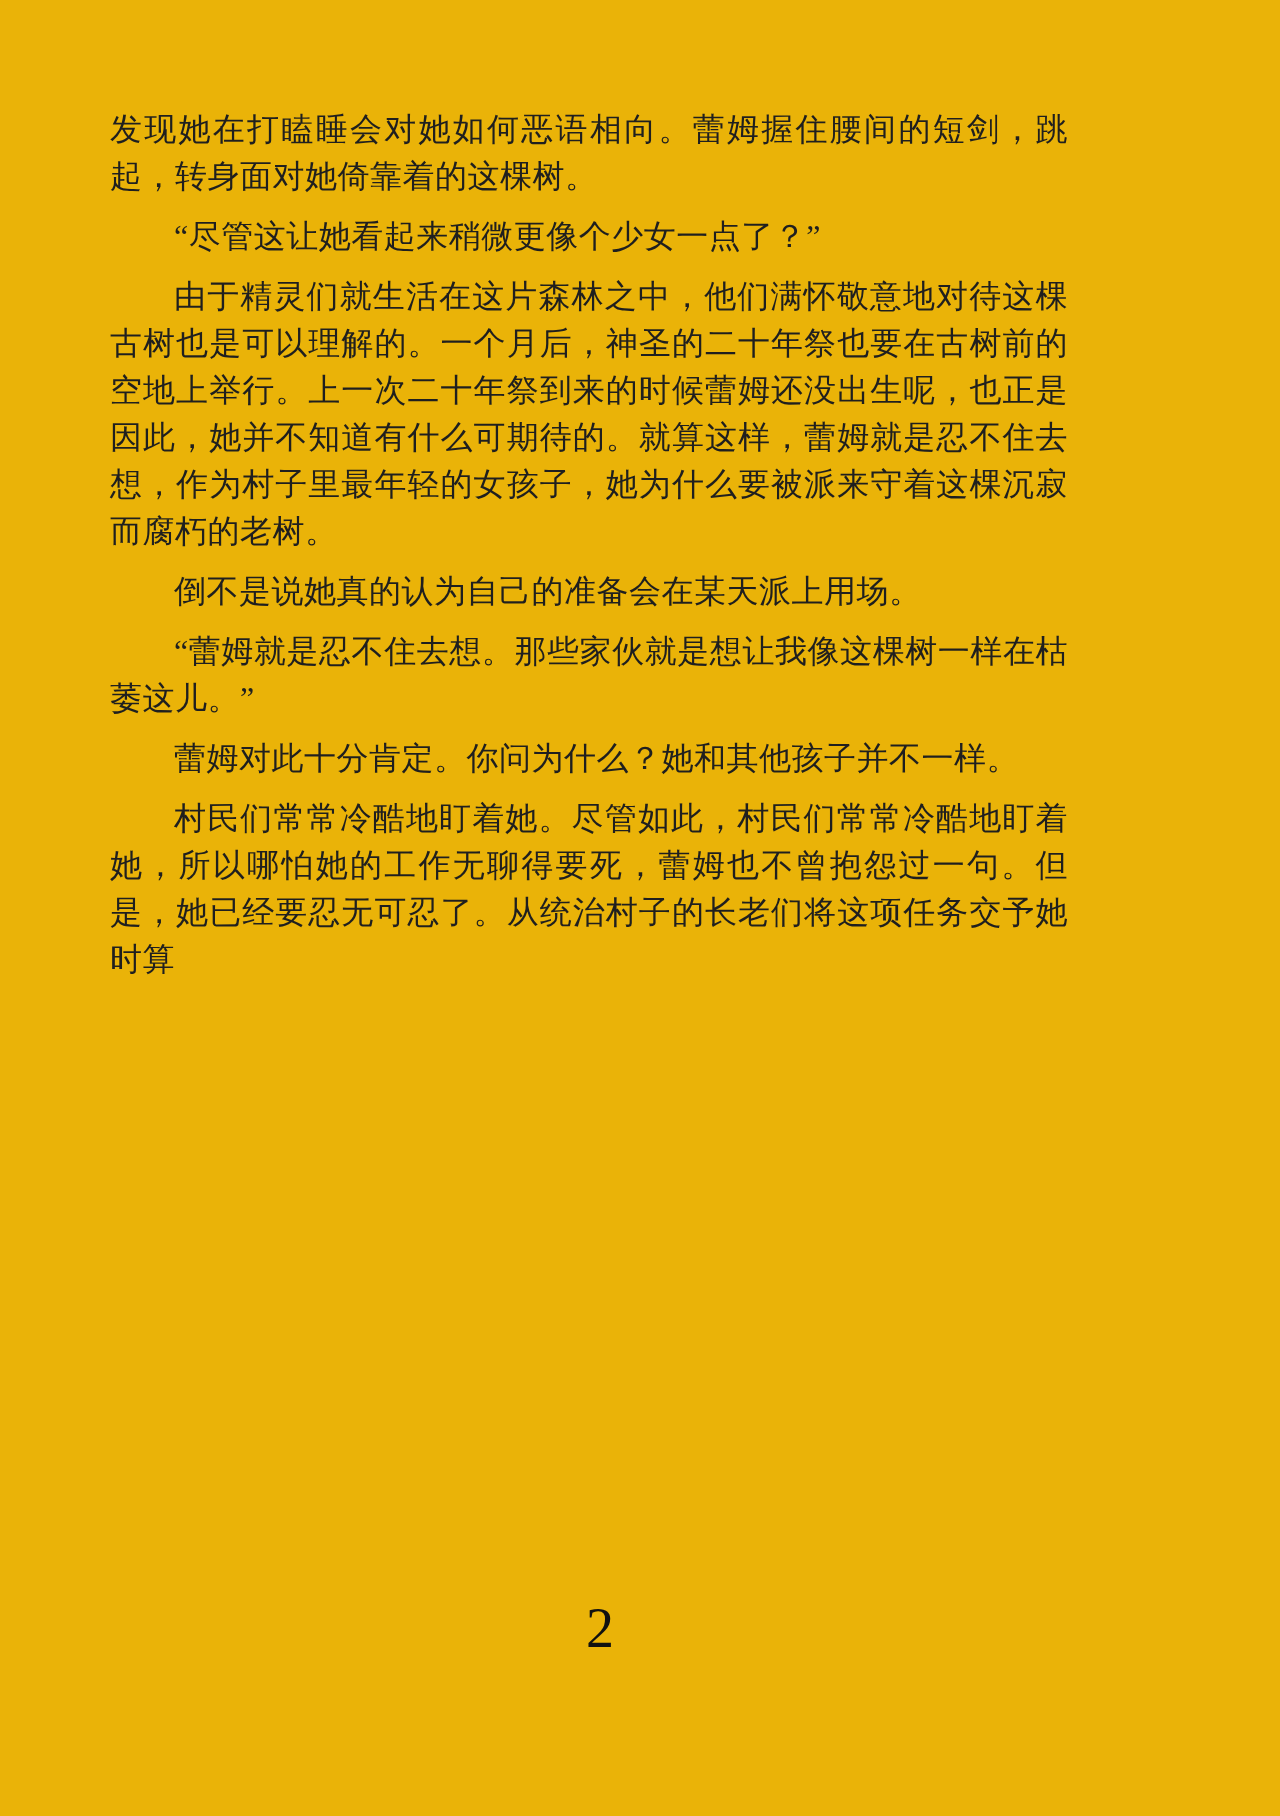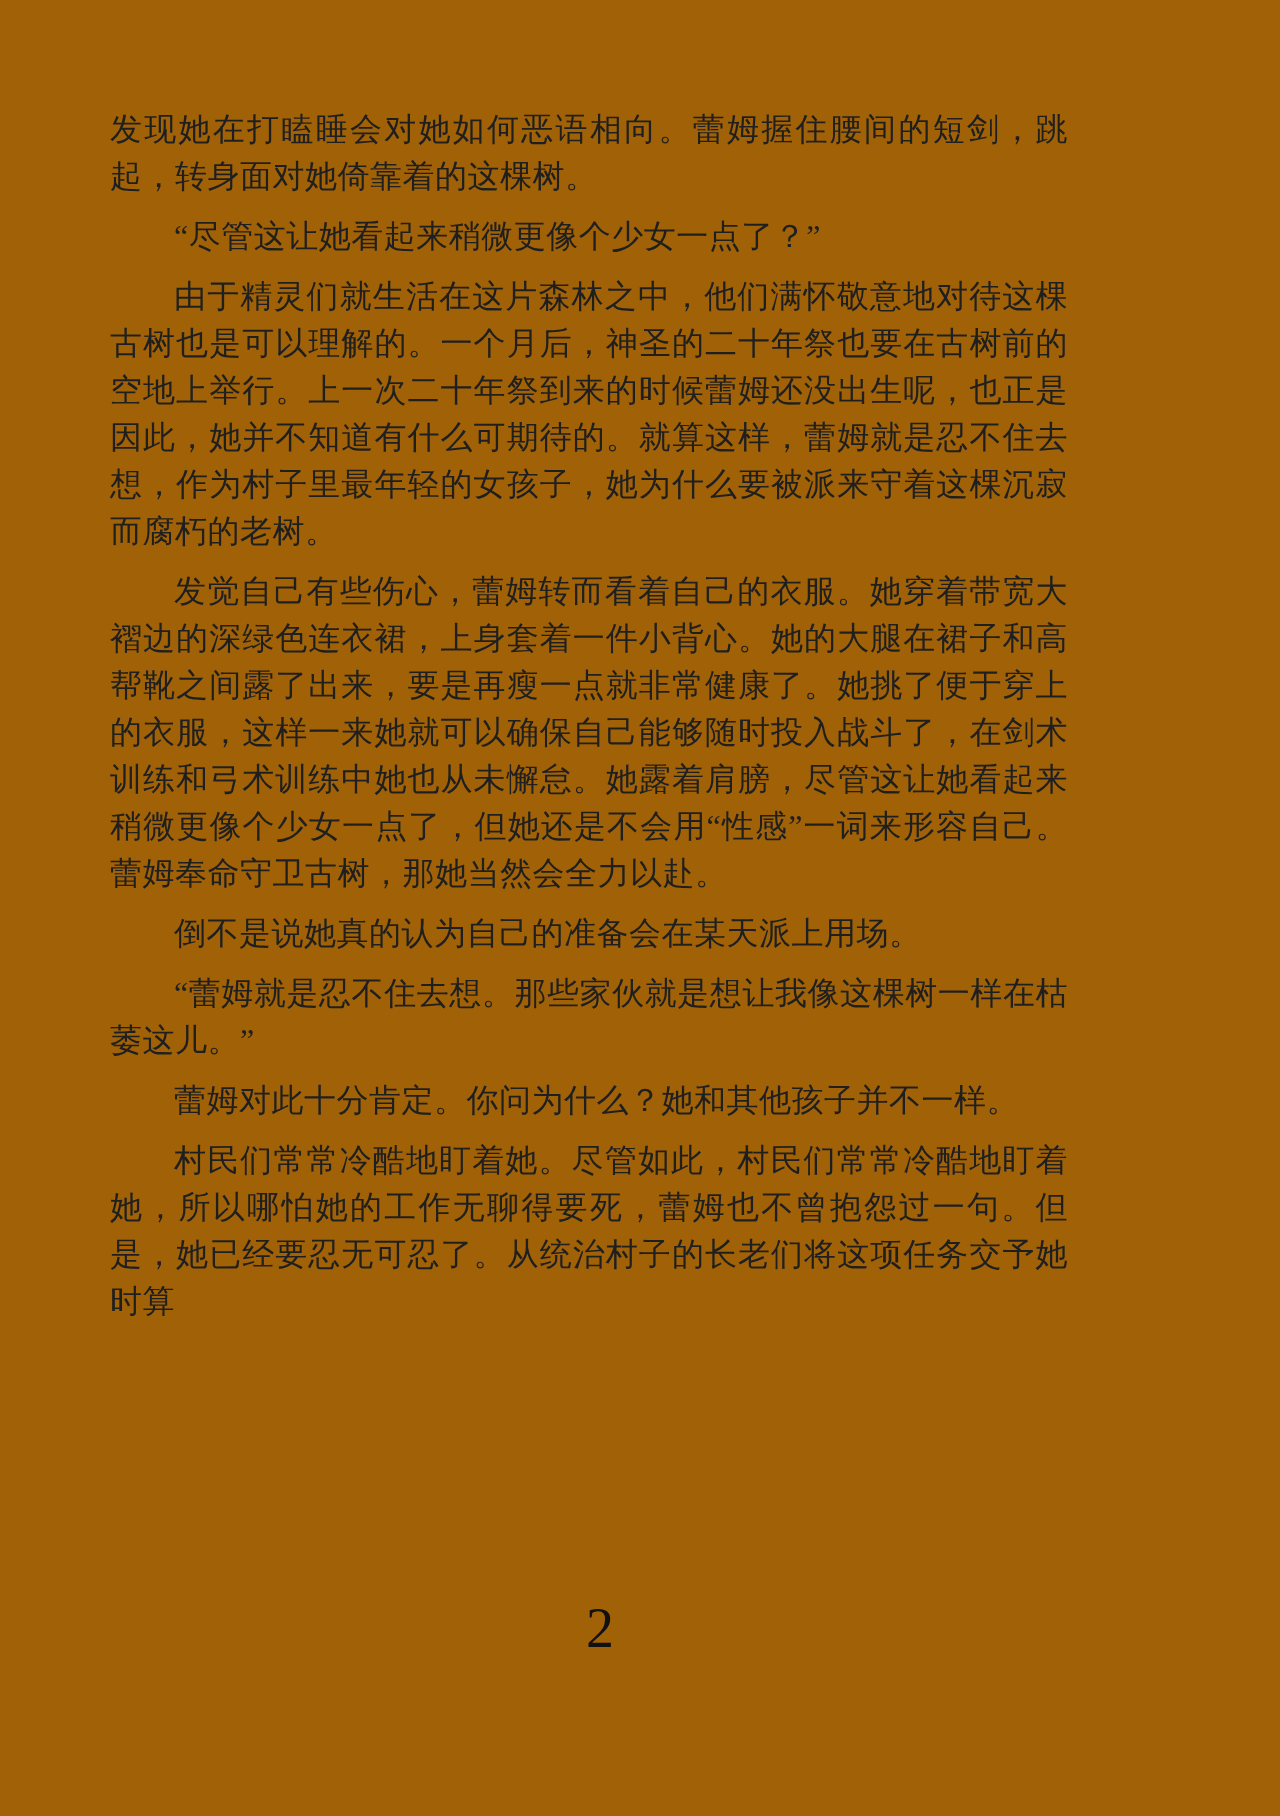--- a/index.html
+++ b/index.html
@@ -6,21 +6,21 @@
   html, body {
     width: 1280px;
     height: 1816px;
     background: #ffffff;
     font-family: "Liberation Serif", "DejaVu Serif", serif;
   }
   .page {
     position: relative;
     width: 1280px;
     height: 1816px;
-    background: #a16207;
+    background: #eab308;
     overflow: hidden;
   }
   .text-column {
     position: absolute;
     left: 110px;
     top: 106px;
     width: 958px;
     color: #1f1f1f;
   }
   .para {
@@ -48,20 +48,19 @@
   }
 </style>
 </head>
 <body>
 
 <div class="page">
   <div class="text-column">
     <p class="para no-indent">发现她在打瞌睡会对她如何恶语相向。蕾姆握住腰间的短剑，跳起，转身面对她倚靠着的这棵树。</p>
     <p class="para">“尽管这让她看起来稍微更像个少女一点了？”</p>
     <p class="para">由于精灵们就生活在这片森林之中，他们满怀敬意地对待这棵古树也是可以理解的。一个月后，神圣的二十年祭也要在古树前的空地上举行。上一次二十年祭到来的时候蕾姆还没出生呢，也正是因此，她并不知道有什么可期待的。就算这样，蕾姆就是忍不住去想，作为村子里最年轻的女孩子，她为什么要被派来守着这棵沉寂而腐朽的老树。</p>
-    <p class="para">发觉自己有些伤心，蕾姆转而看着自己的衣服。她穿着带宽大褶边的深绿色连衣裙，上身套着一件小背心。她的大腿在裙子和高帮靴之间露了出来，要是再瘦一点就非常健康了。她挑了便于穿上的衣服，这样一来她就可以确保自己能够随时投入战斗了，在剑术训练和弓术训练中她也从未懈怠。她露着肩膀，尽管这让她看起来稍微更像个少女一点了，但她还是不会用“性感”一词来形容自己。蕾姆奉命守卫古树，那她当然会全力以赴。</p>
     <p class="para">倒不是说她真的认为自己的准备会在某天派上用场。</p>
     <p class="para">“蕾姆就是忍不住去想。那些家伙就是想让我像这棵树一样在枯萎这儿。”</p>
     <p class="para">蕾姆对此十分肯定。你问为什么？她和其他孩子并不一样。</p>
     <p class="para">村民们常常冷酷地盯着她。尽管如此，村民们常常冷酷地盯着她，所以哪怕她的工作无聊得要死，蕾姆也不曾抱怨过一句。但是，她已经要忍无可忍了。从统治村子的长老们将这项任务交予她时算</p>
   </div>
   <div class="page-number">2</div>
 </div>
 
 </body></html>

